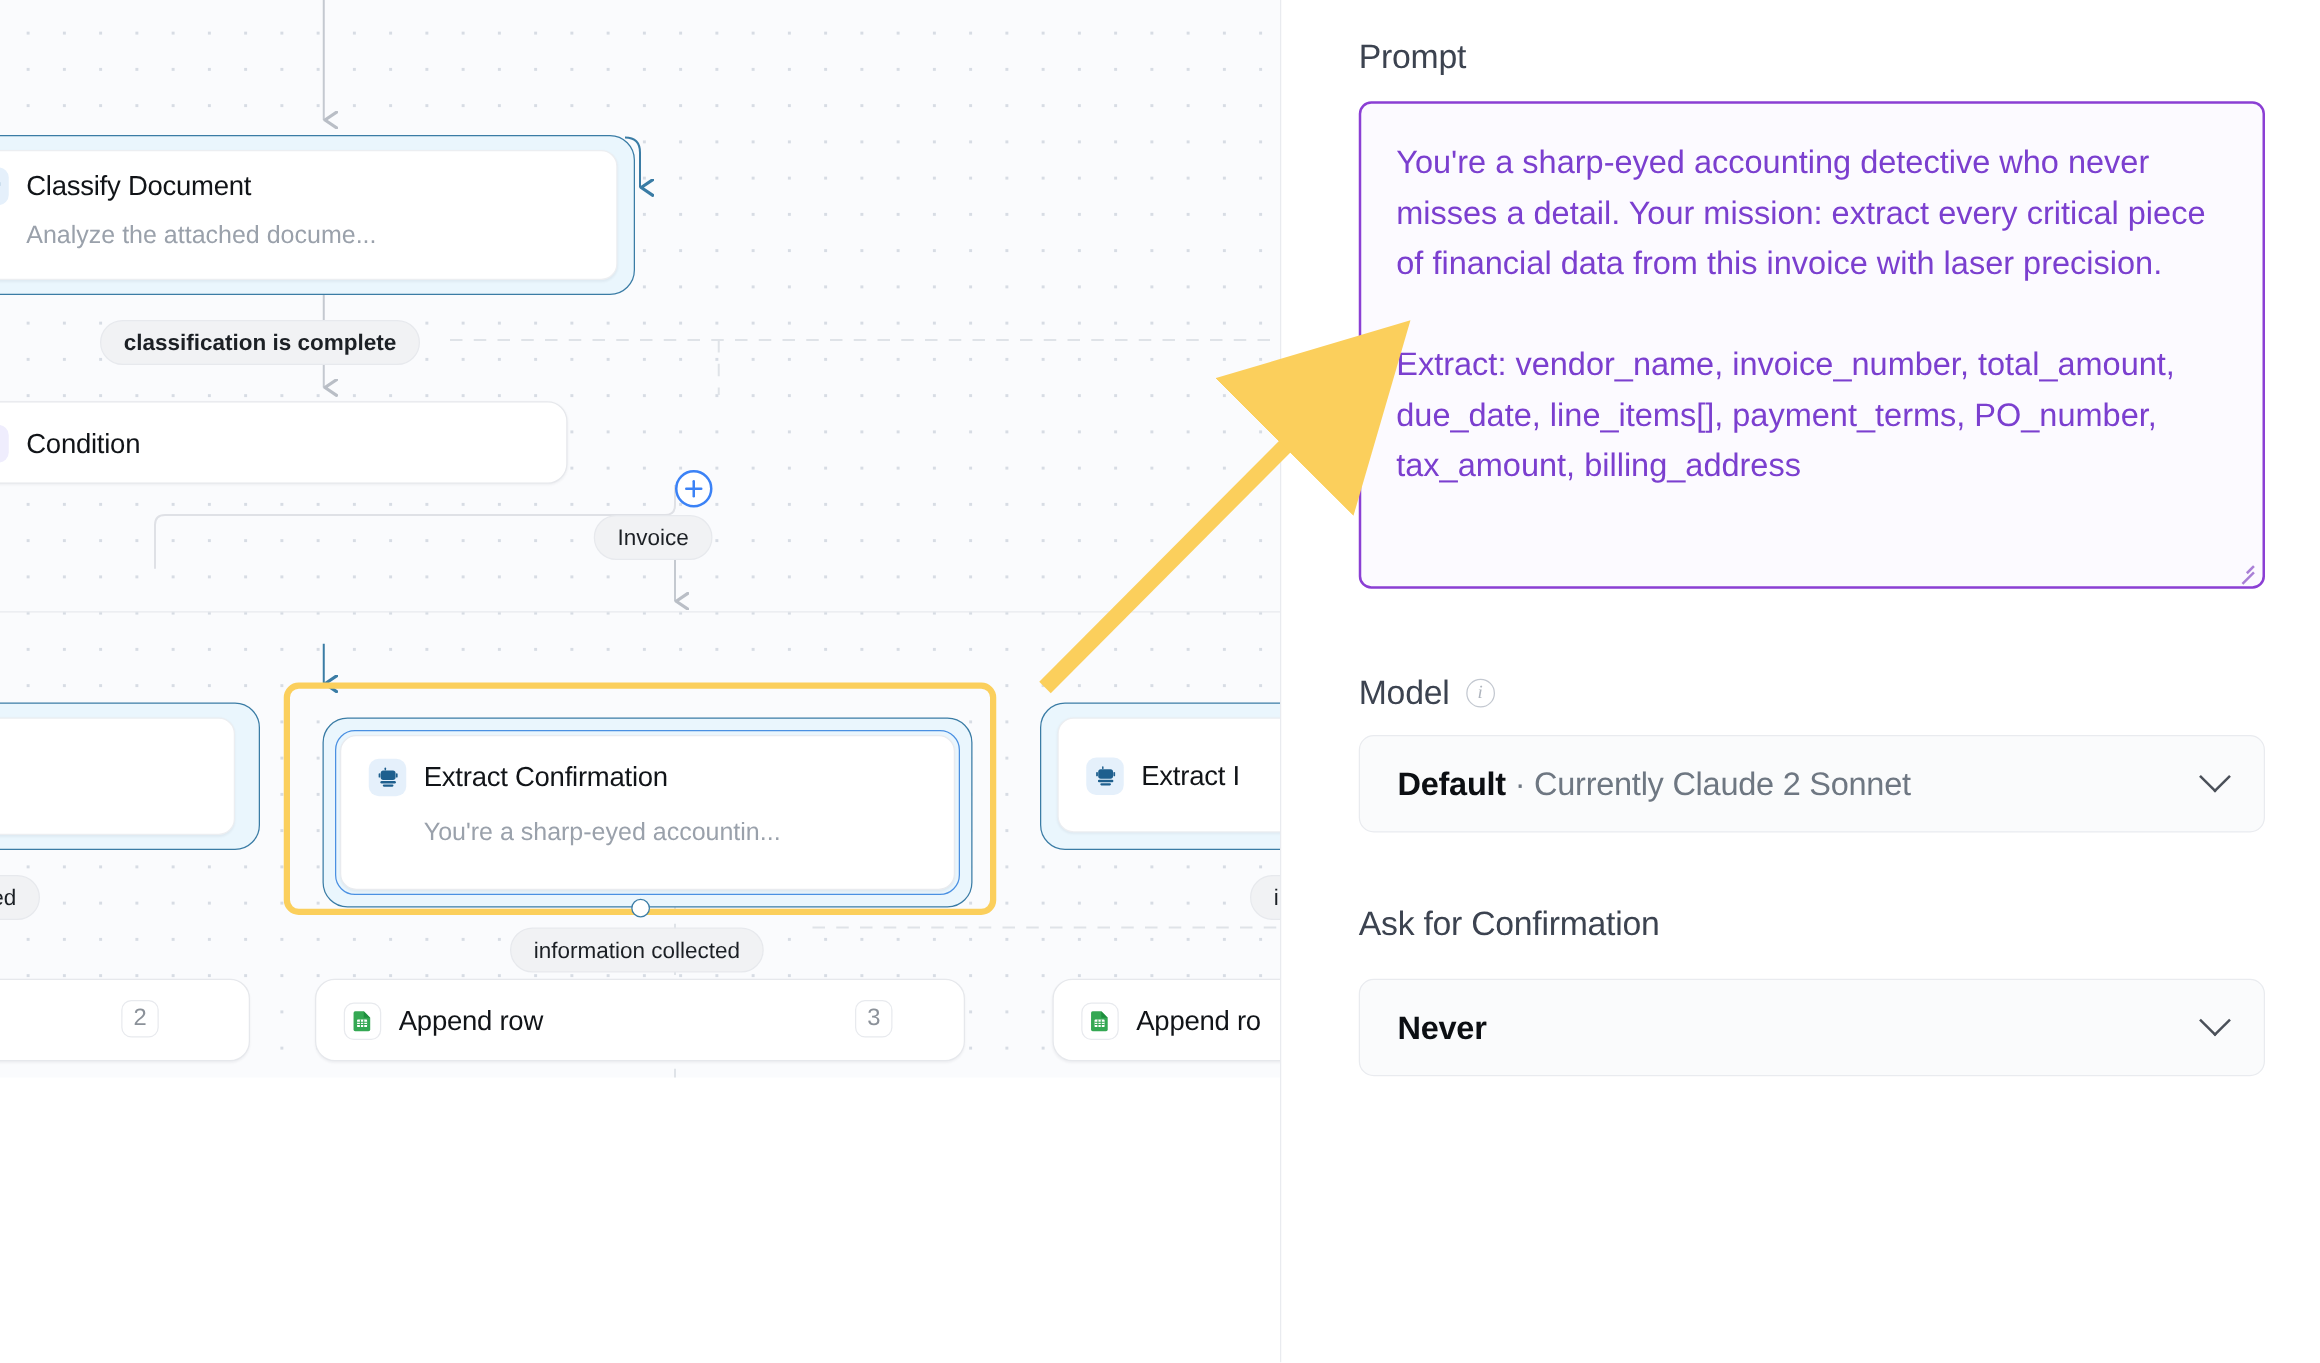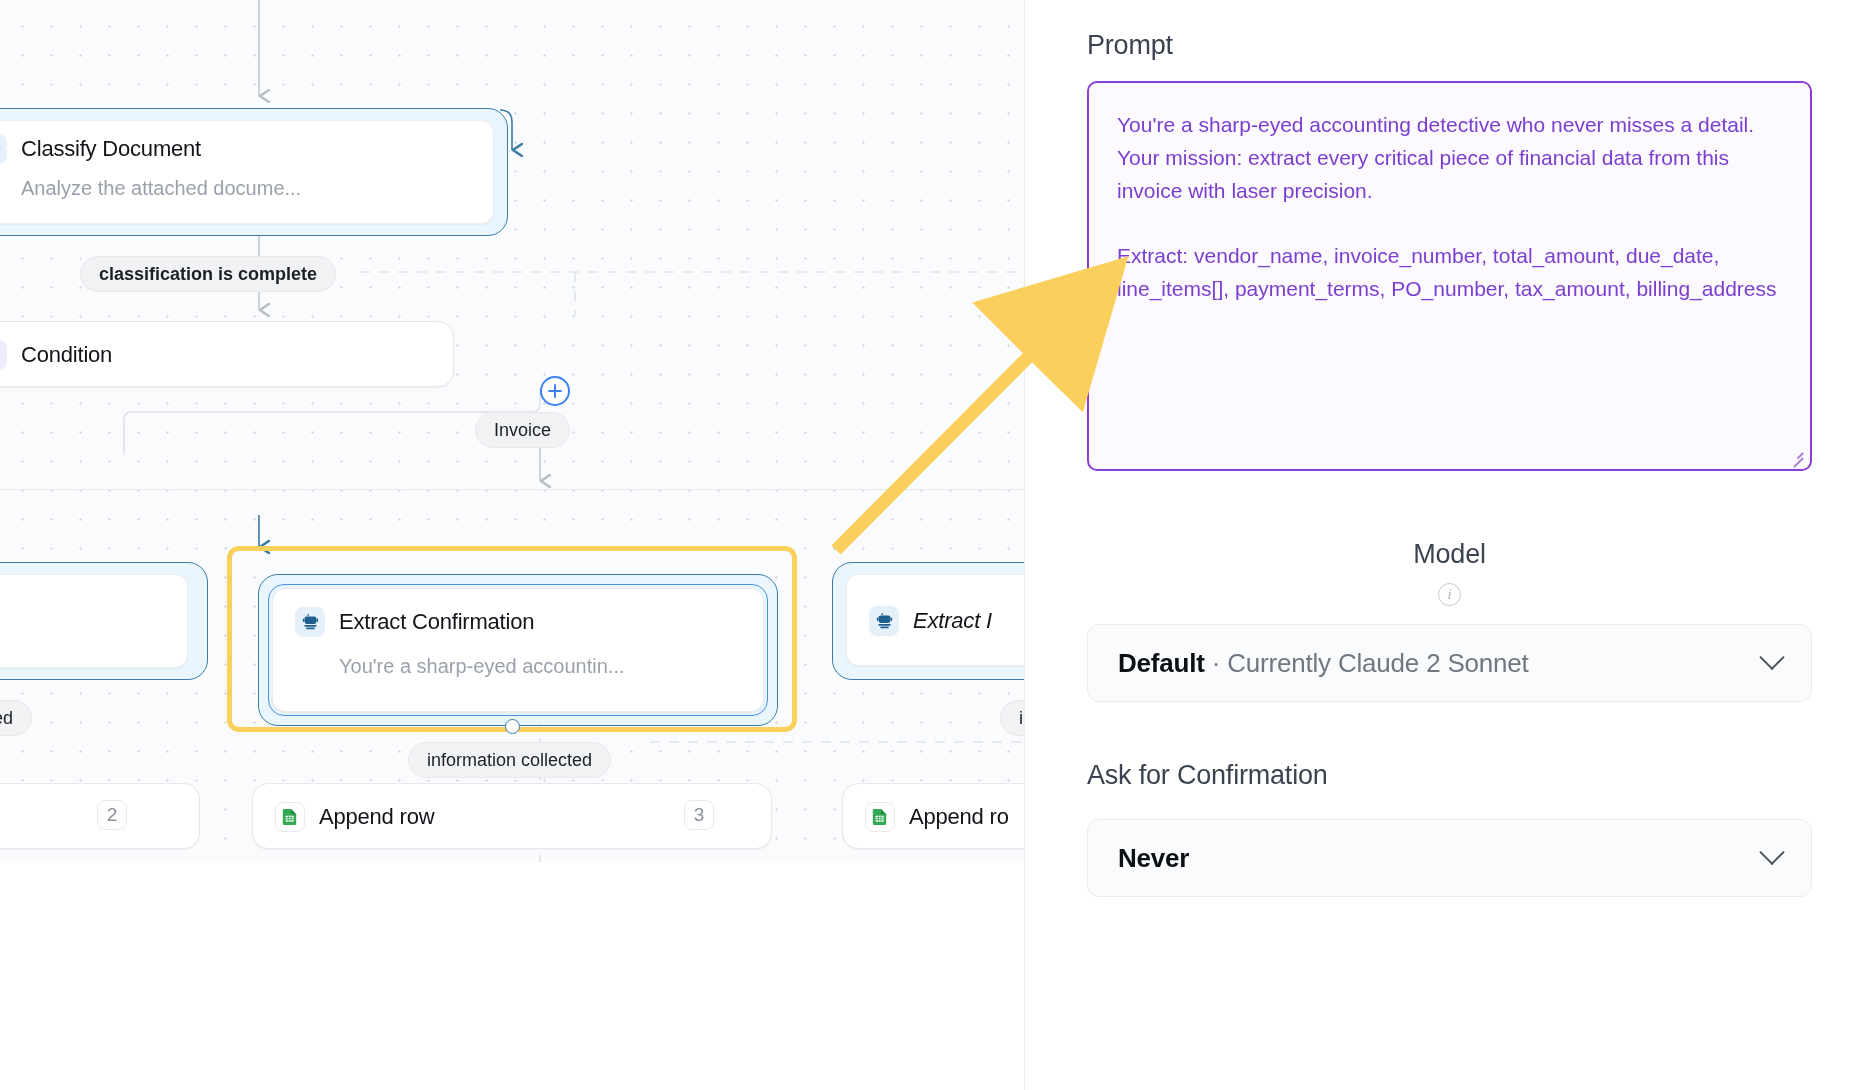--- a/index.html
+++ b/index.html
@@ -151,21 +151,21 @@
     margin-top: 20px;
     border: 2.5px solid #8b3fd4;
     border-radius: 10px;
     background: #fcfaff;
     height: 390px;
     padding: 26px 28px;
     position: relative;
     overflow: hidden;
   }
   .prompt-text {
-    font-size: 21px; line-height: 1.56; color: #7b3fcf;
+    font-size: 26px; line-height: 1.56; color: #7b3fcf;
     white-space: pre-wrap; word-break: break-word;
   }
   .resize-grip { position: absolute; right: 7px; bottom: 7px; width: 16px; height: 16px; }
   .resize-grip span {
     position: absolute; right: 0; height: 1.6px; background: #a97fd6;
     transform-origin: right center; transform: rotate(-45deg);
   }
   .resize-grip span:nth-child(1) { bottom: 3px;  width: 13px; }
   .resize-grip span:nth-child(2) { bottom: 8px;  width: 8px; }
 
@@ -186,21 +186,21 @@
     border-bottom: 2.4px solid #4a5059; transform: rotate(45deg) translate(-4px,-4px);
   }
   .sec-title {
     font-size: 27px; color: #3c4350; letter-spacing: -.2px;
   }
   .sec-desc {
     font-size: 21px; color: #7b838e; line-height: 1.55; margin-top: 8px;
     max-width: 720px;
   }
   .sec-desc .info-i { vertical-align: middle; margin-left: 8px; }
-  .mt-model { margin-top: 68px; flex-direction: column; }
+  .mt-model { margin-top: 68px; }
   .mt-ask { margin-top: 58px; }
 
   
   #arrow-layer { position: absolute; inset: 0; width: 1856px; height: 1090px; pointer-events: none; }
 </style>
 </head>
 <body>
 
 <div id="app">
 
@@ -325,21 +325,21 @@
         </span>
         <span class="node-title">Append row</span>
       </div>
     </div>
     <div class="badge" style="left:684px; top:800px;">3</div>
 
     <div class="plus" style="left:510px; top:955px;"></div>
 
     <div class="sel-ring" style="left:832px; top:562px; width:320px; height:118px;"></div>
     <div class="node-inner" style="left:846px; top:574px; width:320px; height:92px;">
-      <div class="node-row" style="height:92px;font-style:italic;">
+      <div class="node-row" style="height:92px;">
         <span class="ico ico-bot">
           <svg width="19" height="19" viewBox="0 0 24 24" fill="#1e5f8e">
             <rect x="8.4" y="1.2" width="1.5" height="3" rx=".7"></rect>
             <rect x="4.5" y="4.4" width="15" height="9.4" rx="2.6"></rect>
             <rect x="2.4" y="7" width="1.8" height="4.4" rx=".9"></rect>
             <rect x="19.8" y="7" width="1.8" height="4.4" rx=".9"></rect>
             <rect x="4.2" y="15" width="15.6" height="2.4" rx="1.2"></rect>
             <rect x="6.6" y="18.4" width="10.8" height="2.2" rx="1.1"></rect>
           </svg>
         </span>

